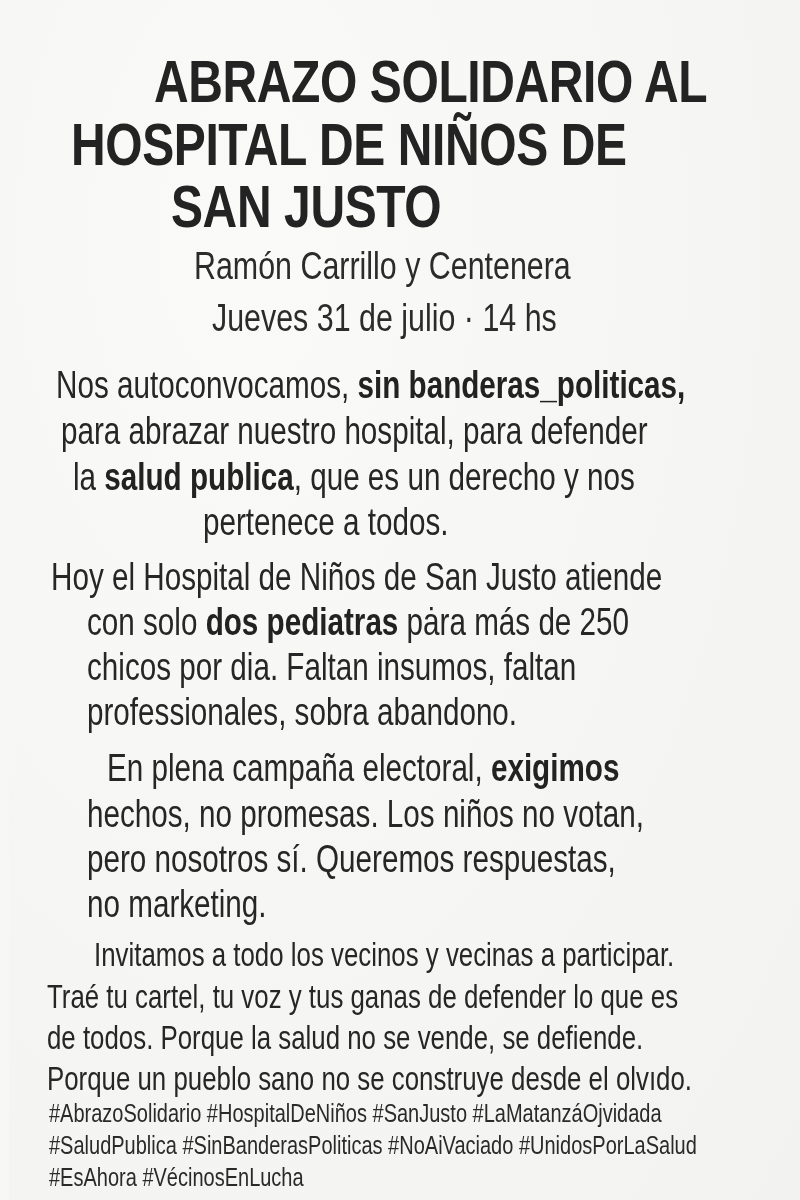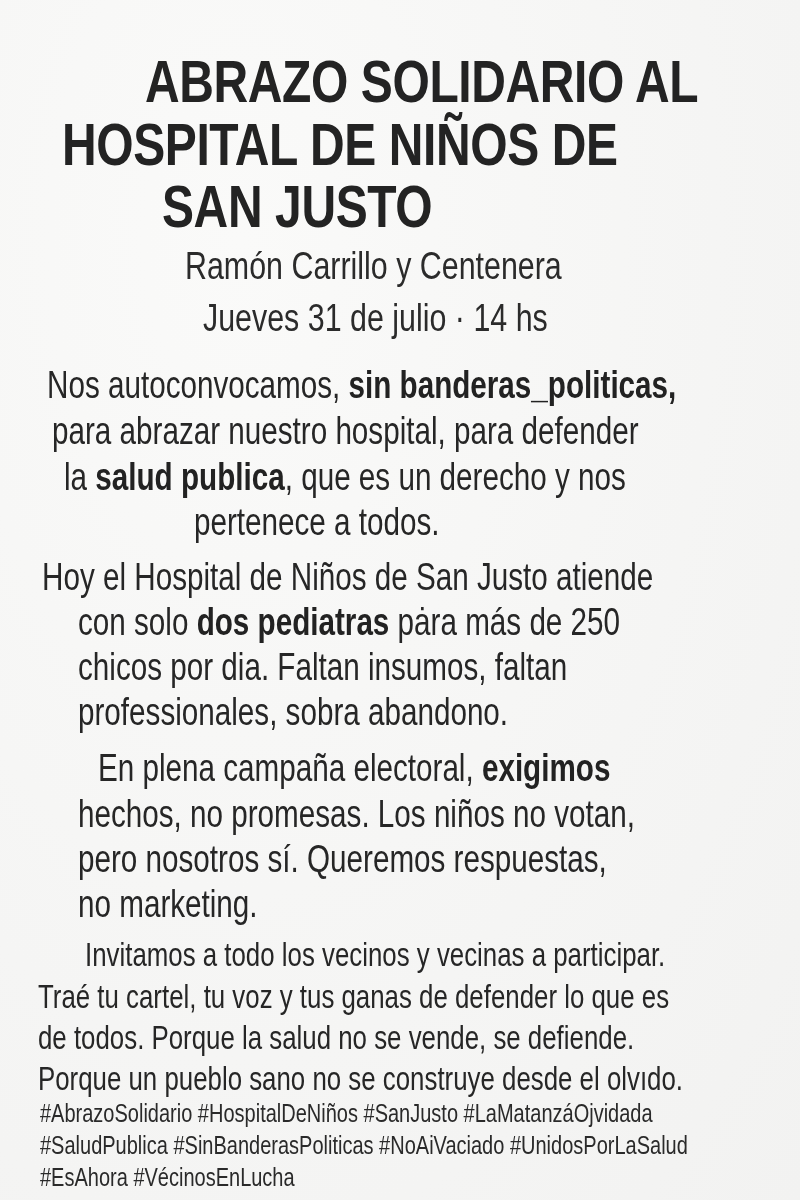--- a/index.html
+++ b/index.html
@@ -12,20 +12,21 @@
       background: #f7f7f6;
       position: relative;
       overflow: hidden;
       color: #262626;
       font-family: "Liberation Sans", sans-serif;
     }
     .flyer {
       position: absolute;
       inset: 0;
       background: radial-gradient(ellipse at 30% 20%, #fafaf9 0%, #f5f5f4 60%, #f2f2f1 100%);
+      margin-left: 9px;
     }
     .line {
       position: absolute;
       white-space: nowrap;
       transform-origin: left top;
       line-height: 1;
     }
     .title {
       font-weight: bold;
       font-size: 60px;

